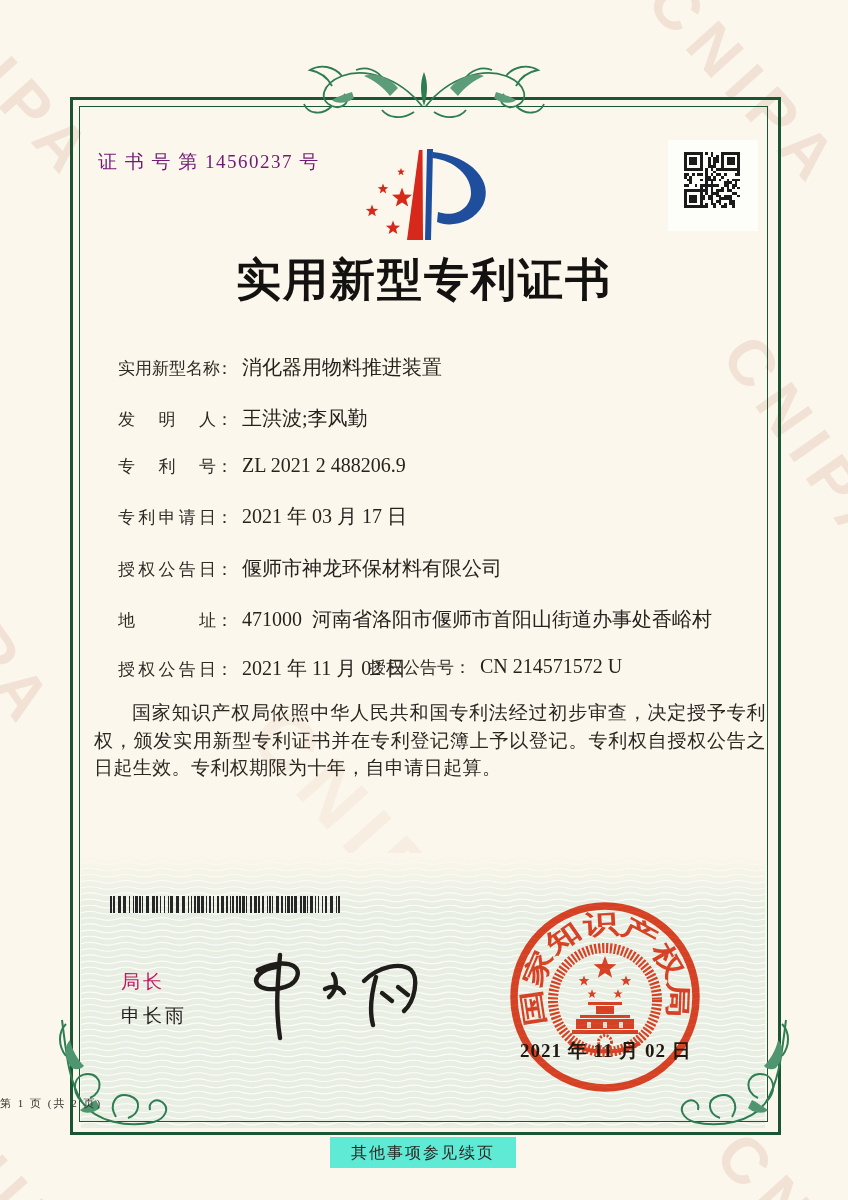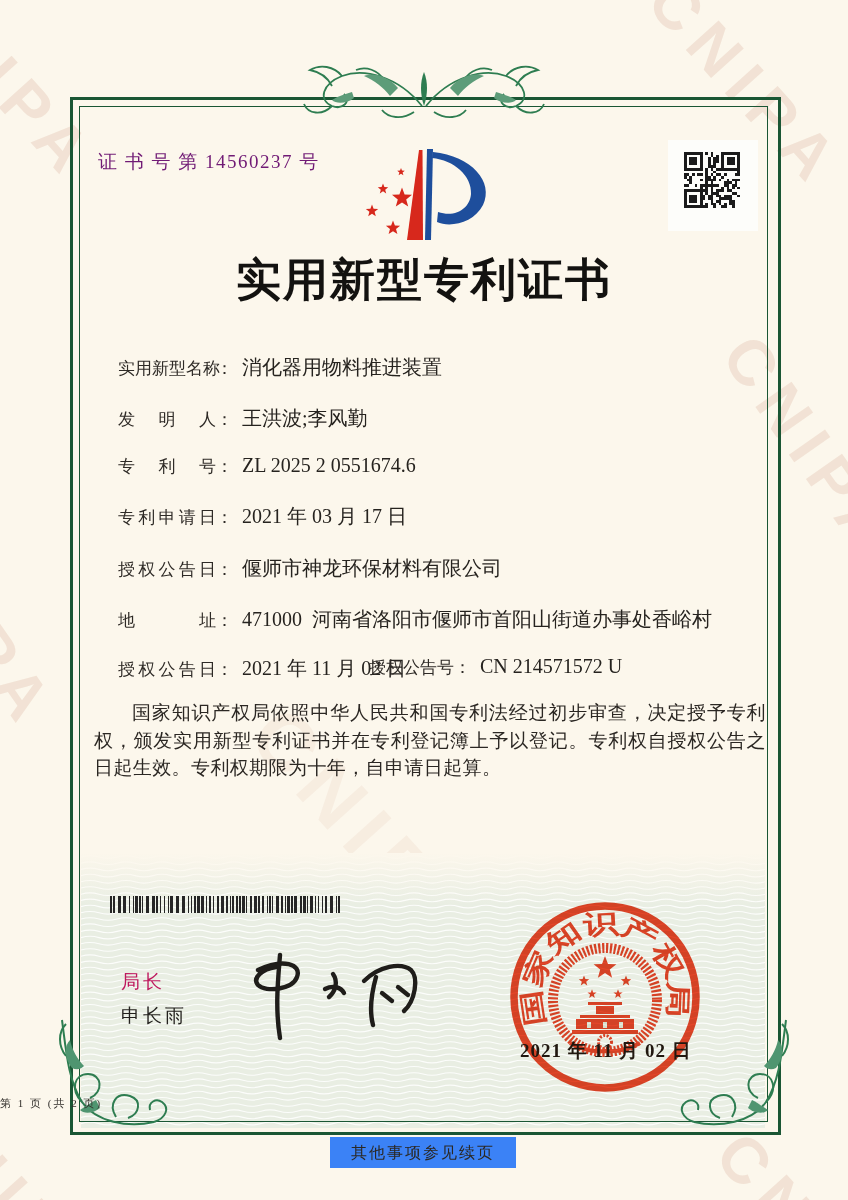--- a/index.html
+++ b/index.html
@@ -30,21 +30,21 @@
   .legal p{margin:0;text-indent:2em;letter-spacing:.4px;}
   .barcode{position:absolute;left:110px;top:896px;width:230px;height:17px;}
   .officer-title{position:absolute;left:121px;top:969px;font-size:19px;letter-spacing:3px;color:#be185d;}
   .officer-name{position:absolute;left:121px;top:1003px;font-size:19px;letter-spacing:3px;color:#23211e;}
   .signature{position:absolute;left:228px;top:950px;width:210px;height:95px;}
   .seal{position:absolute;left:500px;top:892px;width:210px;height:210px;mix-blend-mode:multiply;opacity:.95;}
   .seal-date{position:absolute;left:520px;top:1038px;width:180px;font-size:19px;font-weight:700;
              letter-spacing:1px;color:#20170f;z-index:6;}
   .page-info{position:absolute;left:0;right:0;top:1096px;font-size:11px;
              letter-spacing:2px;color:#33302c;}
-  .cont-note{position:absolute;left:330px;top:1137px;width:186px;height:31px;background:#3b82f6;
+  .cont-note{position:absolute;left:330px;top:1137px;width:186px;height:31px;background:#5eead4;
              text-align:center;line-height:31px;font-size:16px;letter-spacing:2px;color:#2b2824;}
   .qr-box{position:absolute;left:668px;top:140px;width:90px;height:91px;background:#fdfdfa;}
   .qr{position:absolute;left:684px;top:152px;width:56px;height:56px;}
   .logo{position:absolute;left:350px;top:140px;width:150px;height:115px;}
   .orn-top{position:absolute;left:294px;top:60px;width:260px;height:64px;}
   .orn-bl{position:absolute;left:56px;top:1016px;width:150px;height:118px;}
   .orn-br{position:absolute;left:642px;top:1016px;width:150px;height:118px;transform:scale(-1,1);}
 </style>
 </head>
 <body>
@@ -406,21 +406,21 @@
 
   <div class="title">实用新型专利证书</div>
 
   <div class="frow" style="top:405px;">
     <span class="flabel">发明人</span><span class="fcolon">：</span><span class="fvalue">王洪波;李风勤</span>
   </div>
   <div class="frow" style="top:354px;">
     <span class="flabel">实用新型名称</span><span class="fcolon">：</span><span class="fvalue">消化器用物料推进装置</span>
   </div>
   <div class="frow" style="top:454px;">
-    <span class="flabel">专利号</span><span class="fcolon">：</span><span class="fvalue">ZL 2025 2 0551674.6</span>
+    <span class="flabel">专利号</span><span class="fcolon">：</span><span class="fvalue">ZL 2021 2 488206.9</span>
   </div>
   <div class="frow" style="top:503px;">
     <span class="flabel">专利申请日</span><span class="fcolon">：</span><span class="fvalue">2021 年 03 月 17 日</span>
   </div>
   <div class="frow" style="top:555px;">
     <span class="flabel">授权公告日</span><span class="fcolon">：</span><span class="fvalue">偃师市神龙环保材料有限公司</span>
   </div>
   <div class="frow" style="top:606px;">
     <span class="flabel">地址</span><span class="fcolon">：</span><span class="fvalue">471000  河南省洛阳市偃师市首阳山街道办事处香峪村</span>
   </div>

